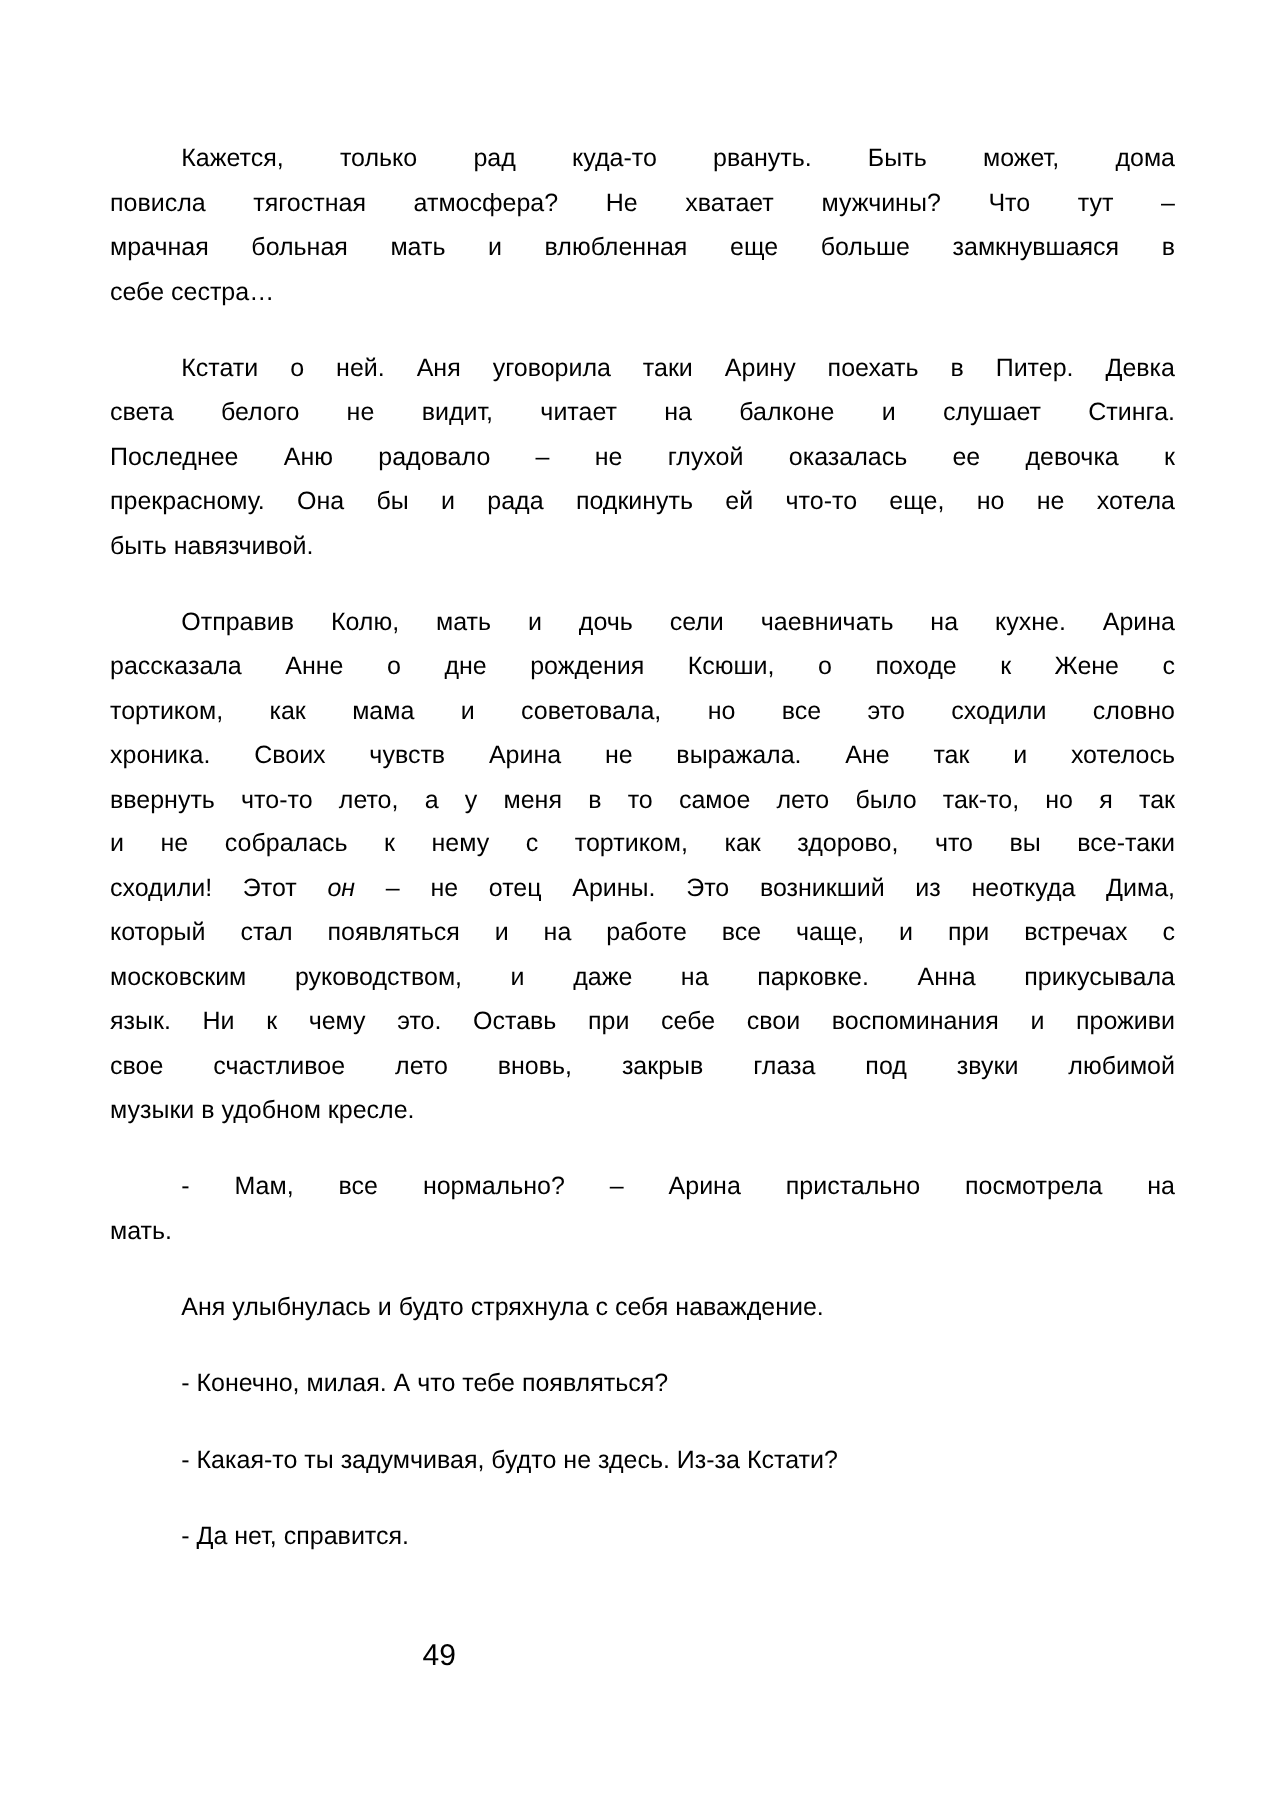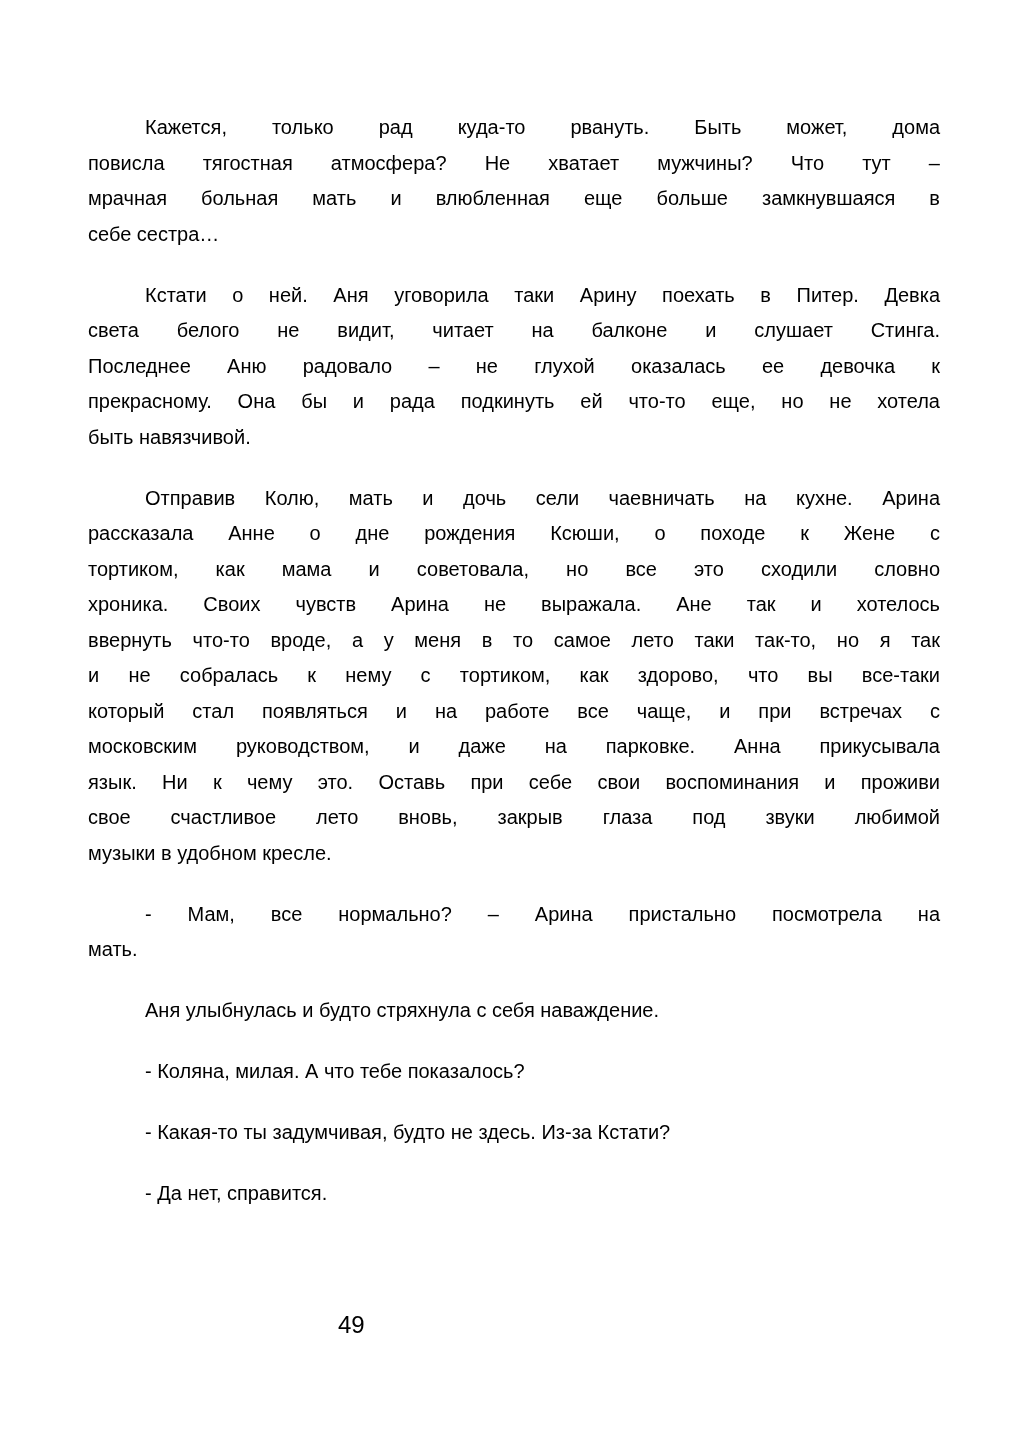--- a/index.html
+++ b/index.html
@@ -66,37 +66,38 @@
         <div class="line"><span>света белого не видит, читает на балконе и слушает Стинга.</span></div>
         <div class="line"><span>Последнее Аню радовало – не глухой оказалась ее девочка к</span></div>
         <div class="line"><span>прекрасному. Она бы и рада подкинуть ей что-то еще, но не хотела</span></div>
         <div class="line last"><span>быть навязчивой.</span></div>
       </div>
       <div class="para">
         <div class="line first"><span>Отправив Колю, мать и дочь сели чаевничать на кухне. Арина</span></div>
         <div class="line"><span>рассказала Анне о дне рождения Ксюши, о походе к Жене с</span></div>
         <div class="line"><span>тортиком, как мама и советовала, но все это сходили словно</span></div>
         <div class="line"><span>хроника. Своих чувств Арина не выражала. Ане так и хотелось</span></div>
-        <div class="line"><span>ввернуть что-то вроде, а у меня в то самое лето таки так-то, но я так</span></div>
+        <div class="line"><span>ввернуть что-то лето, а у меня в то самое лето было так-то, но я так</span></div>
         <div class="line"><span>и не собралась к нему с тортиком, как здорово, что вы все-таки</span></div>
+        <div class="line"><span>сходили! Этот </span><span class="italic">он</span><span> – не отец Арины. Это возникший из неоткуда Дима,</span></div>
         <div class="line"><span>который стал появляться и на работе все чаще, и при встречах с</span></div>
         <div class="line"><span>московским руководством, и даже на парковке. Анна прикусывала</span></div>
         <div class="line"><span>язык. Ни к чему это. Оставь при себе свои воспоминания и проживи</span></div>
         <div class="line"><span>свое счастливое лето вновь, закрыв глаза под звуки любимой</span></div>
         <div class="line last"><span>музыки в удобном кресле.</span></div>
       </div>
       <div class="para">
         <div class="line first"><span>- Мам, все нормально? – Арина пристально посмотрела на</span></div>
         <div class="line last"><span>мать.</span></div>
       </div>
       <div class="para">
         <div class="line first last"><span>Аня улыбнулась и будто стряхнула с себя наваждение.</span></div>
       </div>
       <div class="para">
-        <div class="line first last"><span>- Коляна, милая. А что тебе показалось?</span></div>
+        <div class="line first last"><span>- Конечно, милая. А что тебе появляться?</span></div>
       </div>
       <div class="para">
         <div class="line first last"><span>- Какая-то ты задумчивая, будто не здесь. Из-за Кстати?</span></div>
       </div>
       <div class="para">
         <div class="line first last"><span>- Да нет, справится.</span></div>
       </div>
     </div>
   <div class="page-number">49</div>
 </div>

